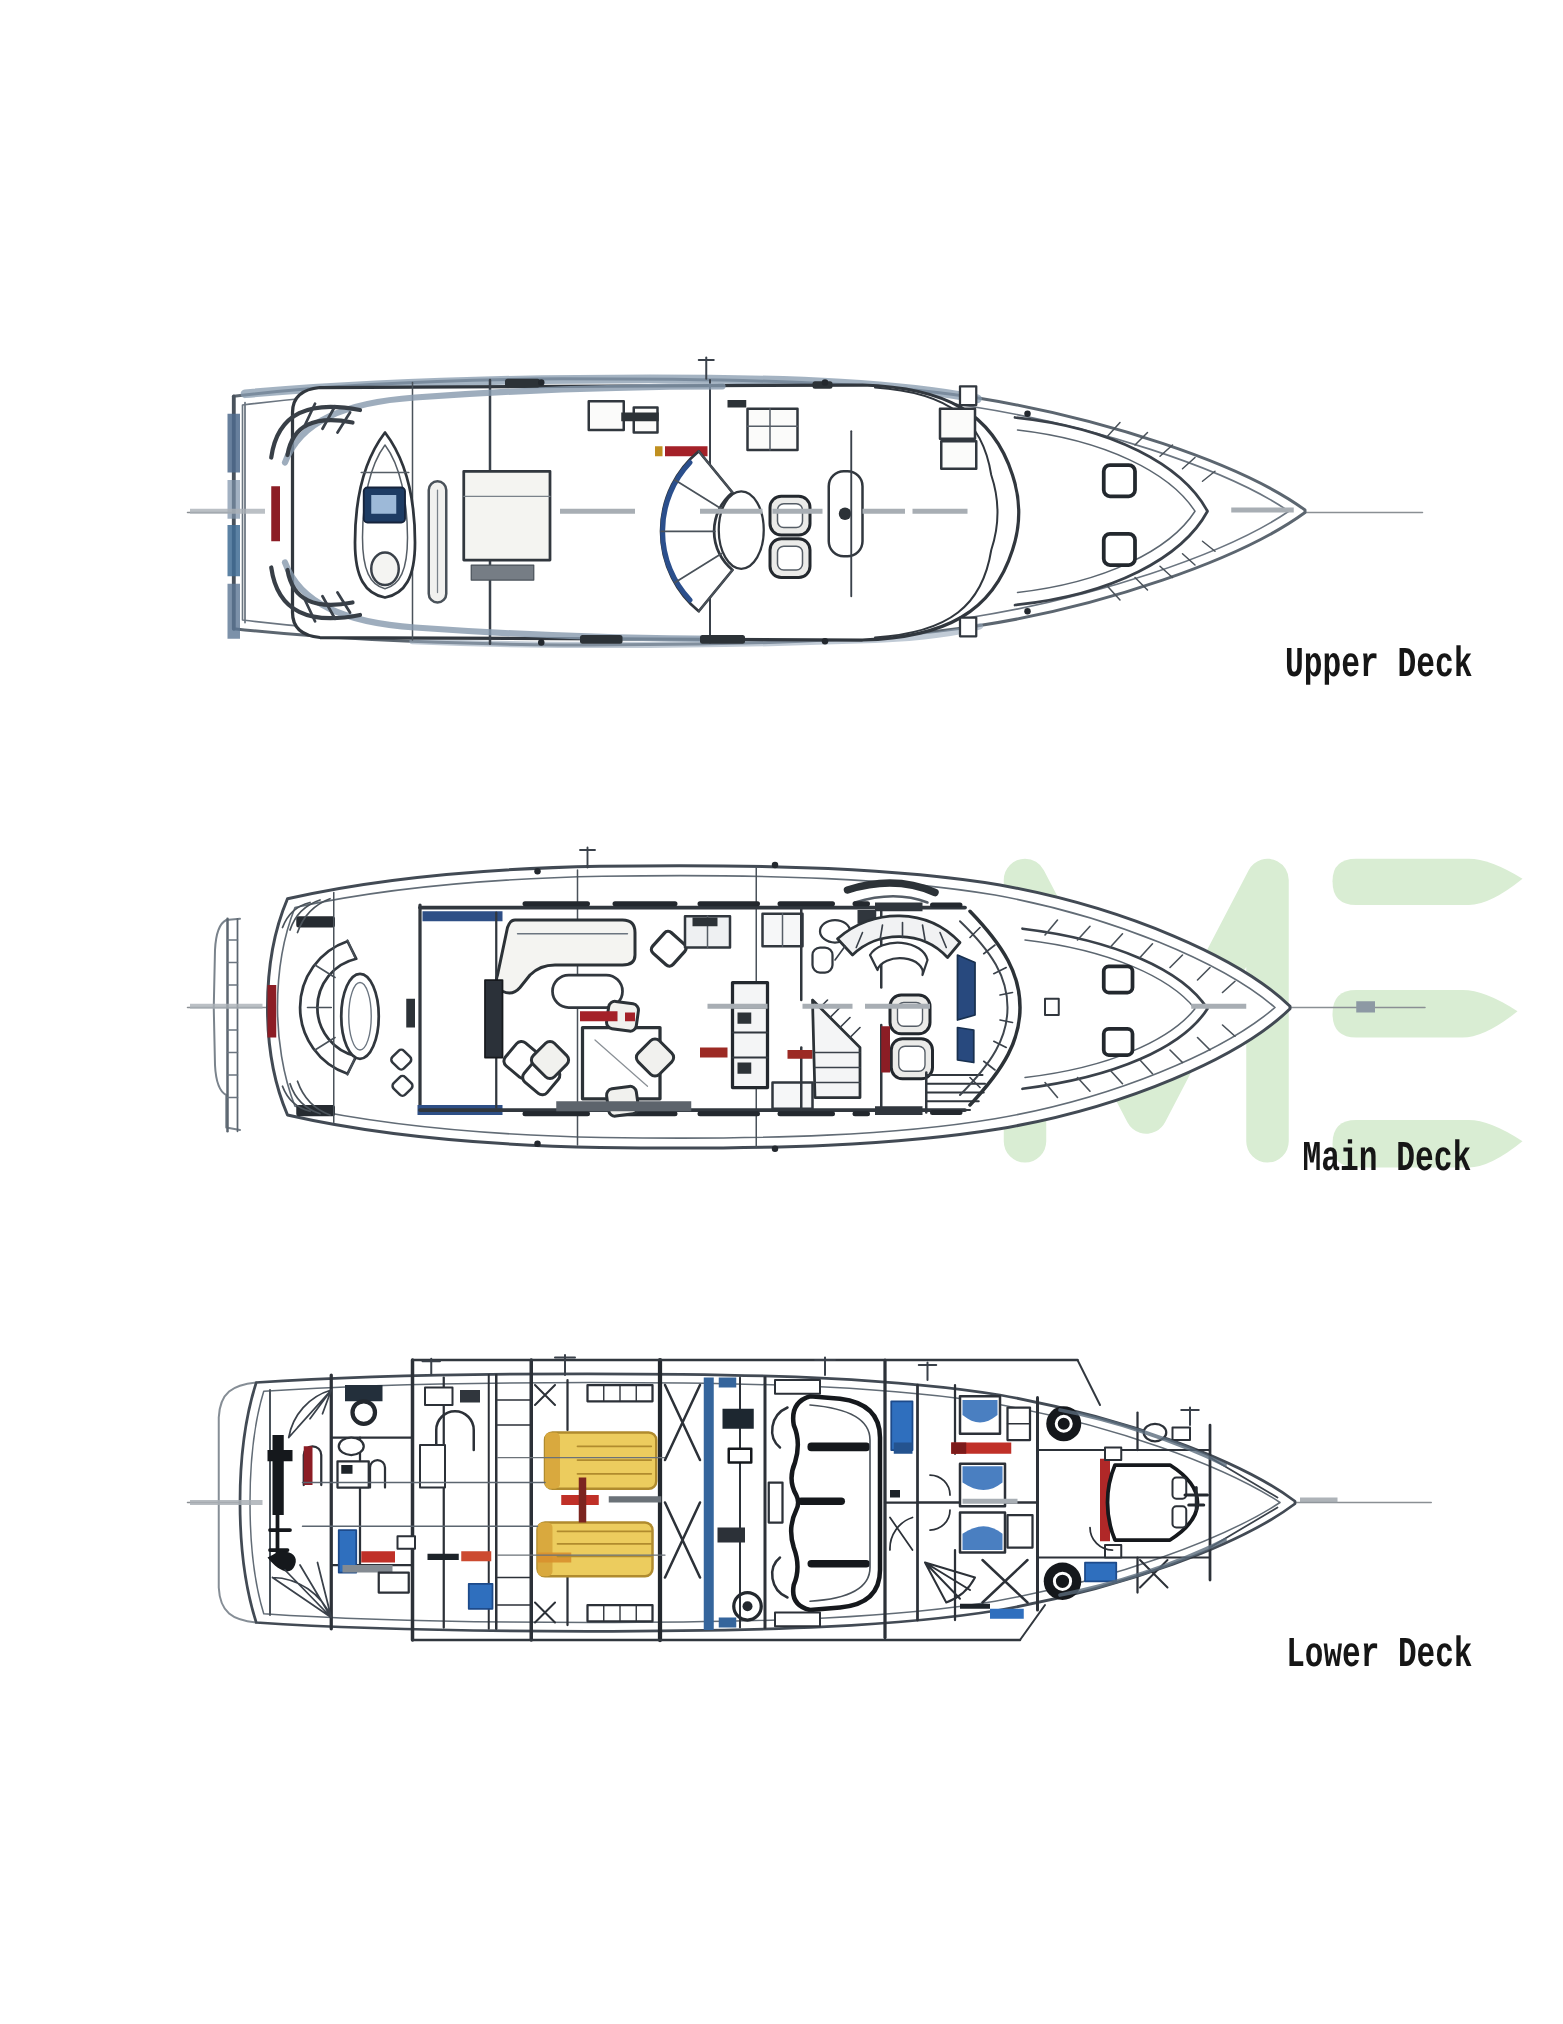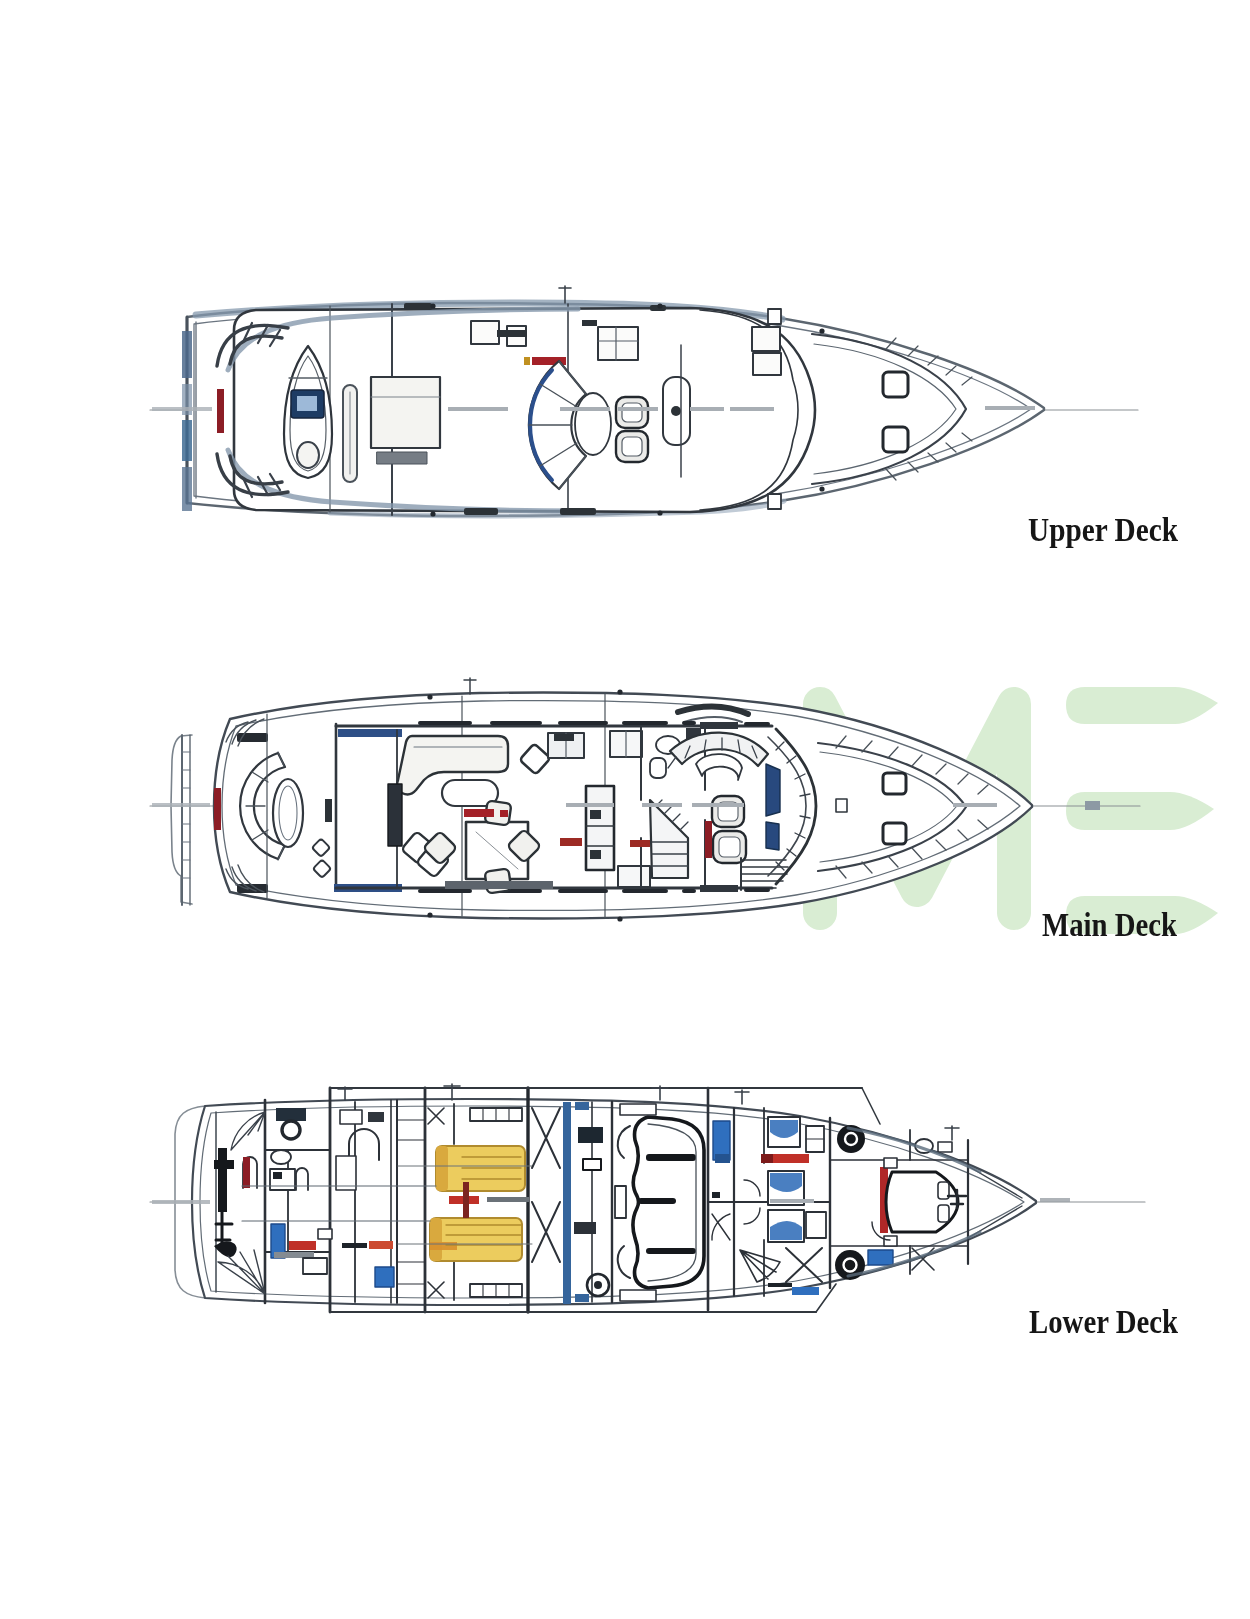--- a/index.html
+++ b/index.html
@@ -1,17 +1,17 @@
 <!DOCTYPE html>
 <html><head>
 <meta charset="utf-8">
 <style>
   html,body{margin:0;padding:0;background:#ffffff;}
   .page{position:relative;width:1250px;height:1619px;background:#ffffff;overflow:hidden;
-        font-family:Liberation Serif, serif;}
+        font-family:Liberation Mono, monospace;}
   svg{position:absolute;left:0;top:0;}
 </style>
 </head>
 <body>
 <div class="page">
 <svg width="1250" height="1619" viewBox="0 0 1250 1619">
 <defs>
   <linearGradient id="hullshade" x1="0" y1="0" x2="1" y2="0">
     <stop offset="0" stop-color="#7d8ea2"></stop>
     <stop offset="1" stop-color="#aebdcb"></stop>

